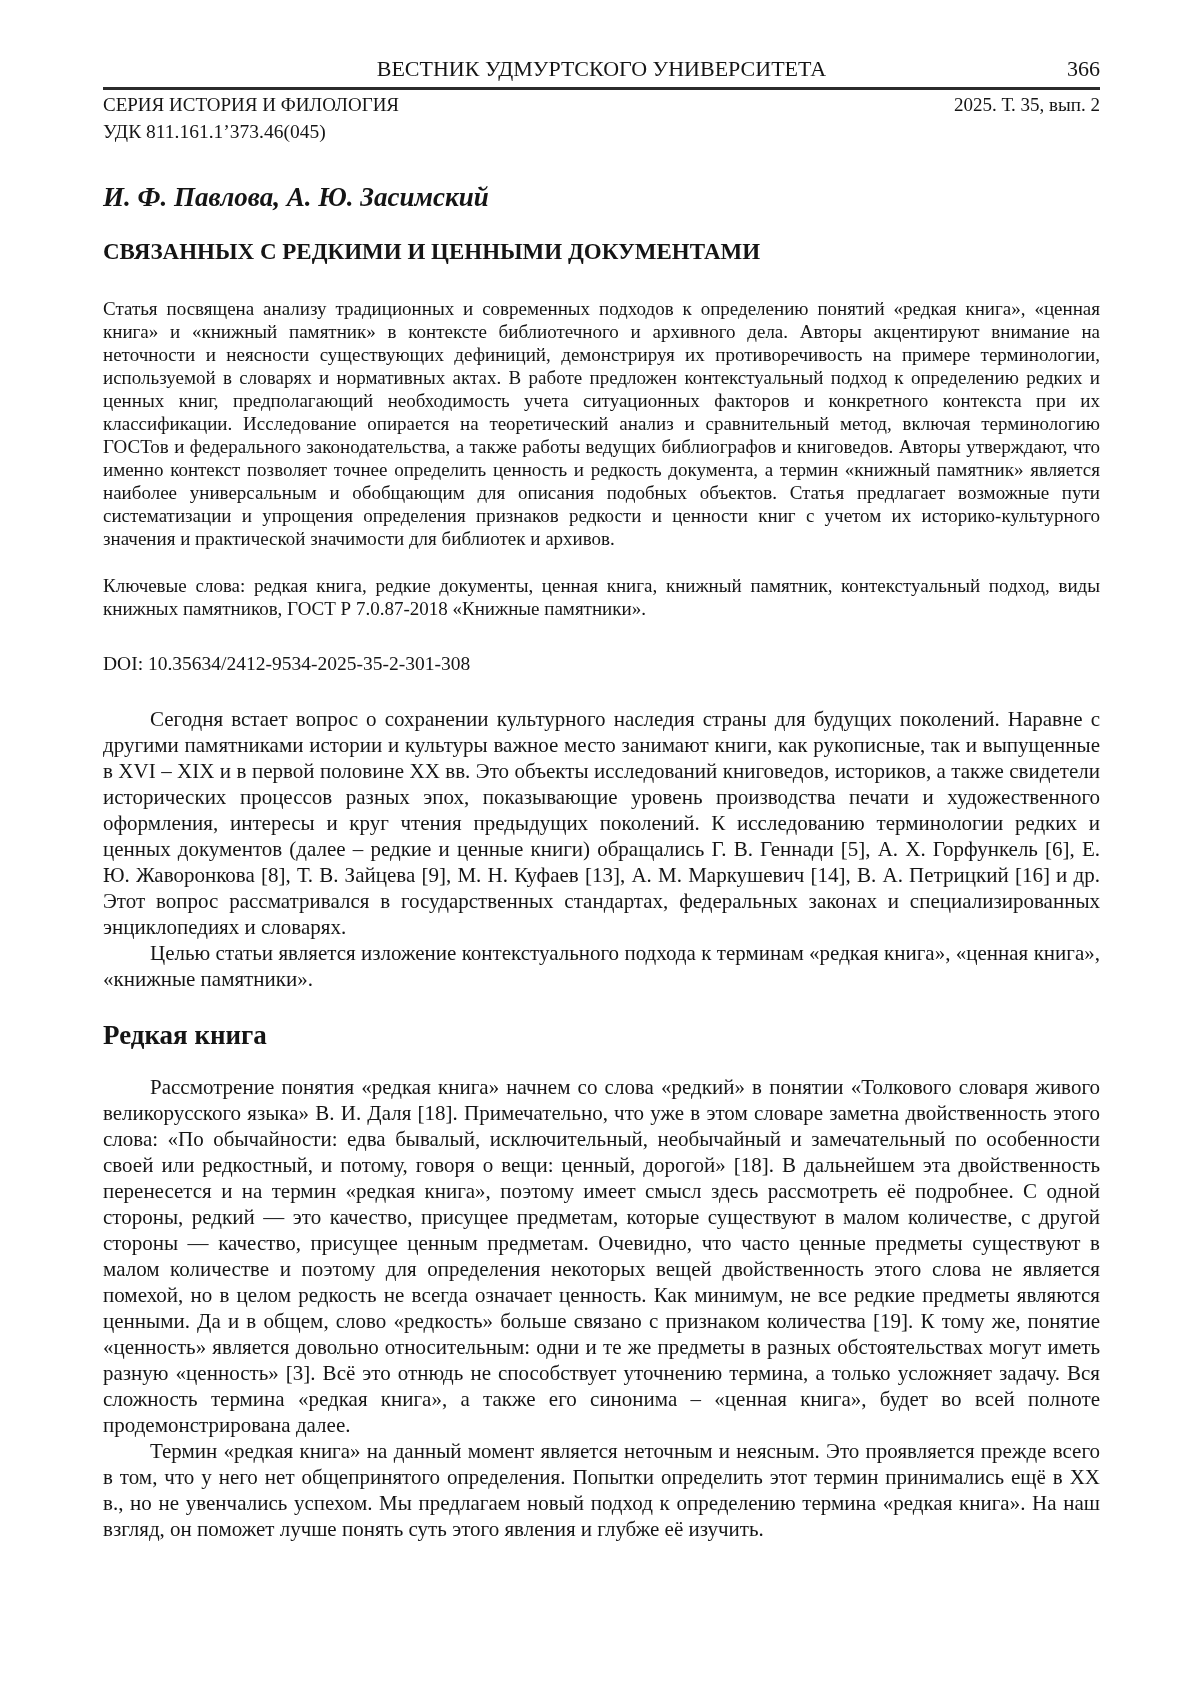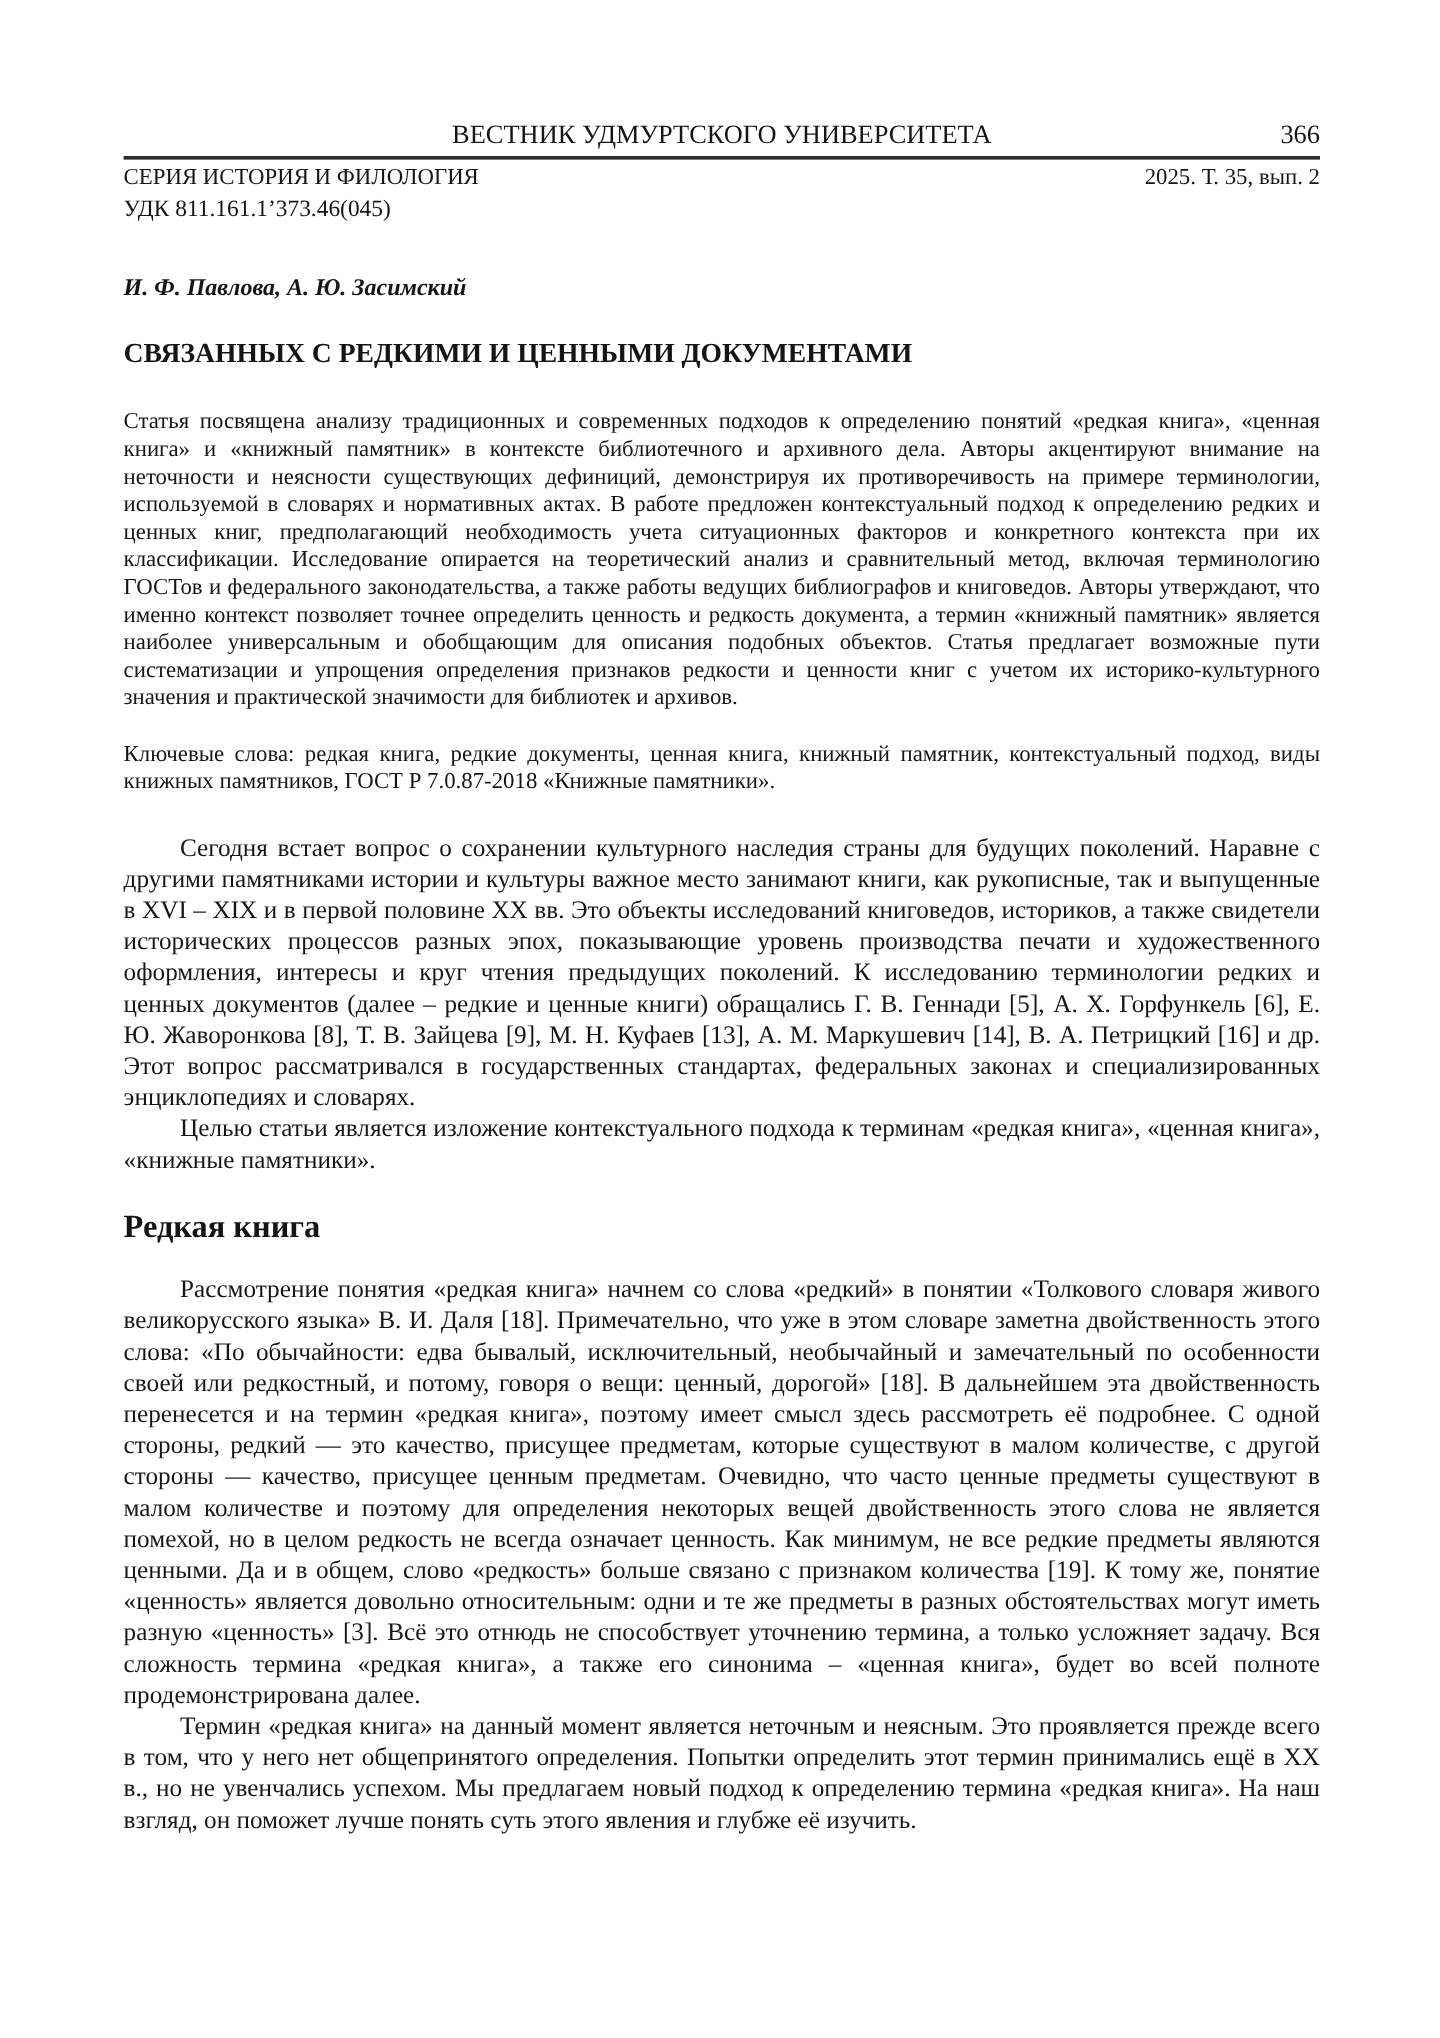--- a/index.html
+++ b/index.html
@@ -6,21 +6,21 @@
     margin: 0;
     padding: 0;
     background: #ffffff;
   }
   .page {
     position: relative;
     width: 1200px;
     height: 1698px;
     background: #ffffff;
     box-sizing: border-box;
-    padding: 99px 100px 0 103px;
+    padding: 56px 100px 0 103px;
     font-family: "Liberation Serif", "DejaVu Serif", serif;
     color: #151515;
     overflow: hidden;
   }
   
   .hrow1 {
     position: relative;
     font-size: 22px;
     line-height: 26px;
     text-align: center;
@@ -44,21 +44,21 @@
     margin-top: 4px;
   }
   
   .udc {
     margin-top: 4px;
     font-size: 19.5px;
     line-height: 23px;
   }
   .authors {
     margin-top: 42px;
-    font-size: 20px;
+    font-size: 27px;
     line-height: 24px;
     font-weight: bold;
     font-style: italic;
   }
   .title {
     margin: 28px 0 0 0;
     font-size: 23px;
     line-height: 30px;
     font-weight: bold;
   }
@@ -121,20 +121,21 @@
   <h1 class="title">
     <div>СВЯЗАННЫХ С РЕДКИМИ И ЦЕННЫМИ ДОКУМЕНТАМИ</div>
   </h1>
 
   <p class="abstract">Статья посвящена анализу традиционных и современных подходов к определению понятий «редкая книга», «ценная книга» и «книжный памятник» в контексте библиотечного и архивного дела. Авторы акцентируют внимание на неточности и неясности существующих дефиниций, демонстрируя их противоречивость на примере терминологии, используемой в словарях и нормативных актах. В работе предложен контекстуальный подход к определению редких и ценных книг, предполагающий необходимость учета ситуационных факторов и конкретного контекста при их классификации. Исследование опирается на теоретический анализ и сравнительный метод, включая терминологию ГОСТов и федерального законодательства, а также работы ведущих библиографов и книговедов. Авторы утверждают, что именно контекст позволяет точнее определить ценность и редкость документа, а термин «книжный памятник» является наиболее универсальным и обобщающим для описания подобных объектов. Статья предлагает возможные пути систематизации и упрощения определения признаков редкости и ценности книг с учетом их историко-культурного значения и практической значимости для библиотек и архивов.</p>
 
   <p class="abstract keywords">
     <span class="kw-label">Ключевые слова</span><span>: редкая книга, редкие документы, ценная книга, книжный памятник, контекстуальный подход, виды книжных памятников, ГОСТ Р 7.0.87-2018 «Книжные памятники».</span>
   </p>
 
+  <p class="doi">DOI: 10.35634/2412-9534-2025-35-2-301-308</p>
 
   <section class="article-body">
     <p class="bodyp">Сегодня встает вопрос о сохранении культурного наследия страны для будущих поколений. Наравне с другими памятниками истории и культуры важное место занимают книги, как рукописные, так и выпущенные в XVI – XIX и в первой половине XX вв. Это объекты исследований книговедов, историков, а также свидетели исторических процессов разных эпох, показывающие уровень производства печати и художественного оформления, интересы и круг чтения предыдущих поколений. К исследованию терминологии редких и ценных документов (далее – редкие и ценные книги) обращались Г. В. Геннади [5], А. Х. Горфункель [6], Е. Ю. Жаворонкова [8], Т. В. Зайцева [9], М. Н. Куфаев [13], А. М. Маркушевич [14], В. А. Петрицкий [16] и др. Этот вопрос рассматривался в государственных стандартах, федеральных законах и специализированных энциклопедиях и словарях.</p>
     <p class="bodyp">Целью статьи является изложение контекстуального подхода к терминам «редкая книга», «ценная книга», «книжные памятники».</p>
 
     <h2 class="sec-heading">Редкая книга</h2>
 
     <p class="bodyp">Рассмотрение понятия «редкая книга» начнем со слова «редкий» в понятии «Толкового словаря живого великорусского языка» В. И. Даля [18]. Примечательно, что уже в этом словаре заметна двойственность этого слова: «По обычайности: едва бывалый, исключительный, необычайный и замечательный по особенности своей или редкостный, и потому, говоря о вещи: ценный, дорогой» [18]. В дальнейшем эта двойственность перенесется и на термин «редкая книга», поэтому имеет смысл здесь рассмотреть её подробнее. С одной стороны, редкий — это качество, присущее предметам, которые существуют в малом количестве, с другой стороны — качество, присущее ценным предметам. Очевидно, что часто ценные предметы существуют в малом количестве и поэтому для определения некоторых вещей двойственность этого слова не является помехой, но в целом редкость не всегда означает ценность. Как минимум, не все редкие предметы являются ценными. Да и в общем, слово «редкость» больше связано с признаком количества [19]. К тому же, понятие «ценность» является довольно относительным: одни и те же предметы в разных обстоятельствах могут иметь разную «ценность» [3]. Всё это отнюдь не способствует уточнению термина, а только усложняет задачу. Вся сложность термина «редкая книга», а также его синонима – «ценная книга», будет во всей полноте продемонстрирована далее.</p>
     <p class="bodyp">Термин «редкая книга» на данный момент является неточным и неясным. Это проявляется прежде всего в том, что у него нет общепринятого определения. Попытки определить этот термин принимались ещё в XX в., но не увенчались успехом. Мы предлагаем новый подход к определению термина «редкая книга». На наш взгляд, он поможет лучше понять суть этого явления и глубже её изучить.</p>
   </section>

